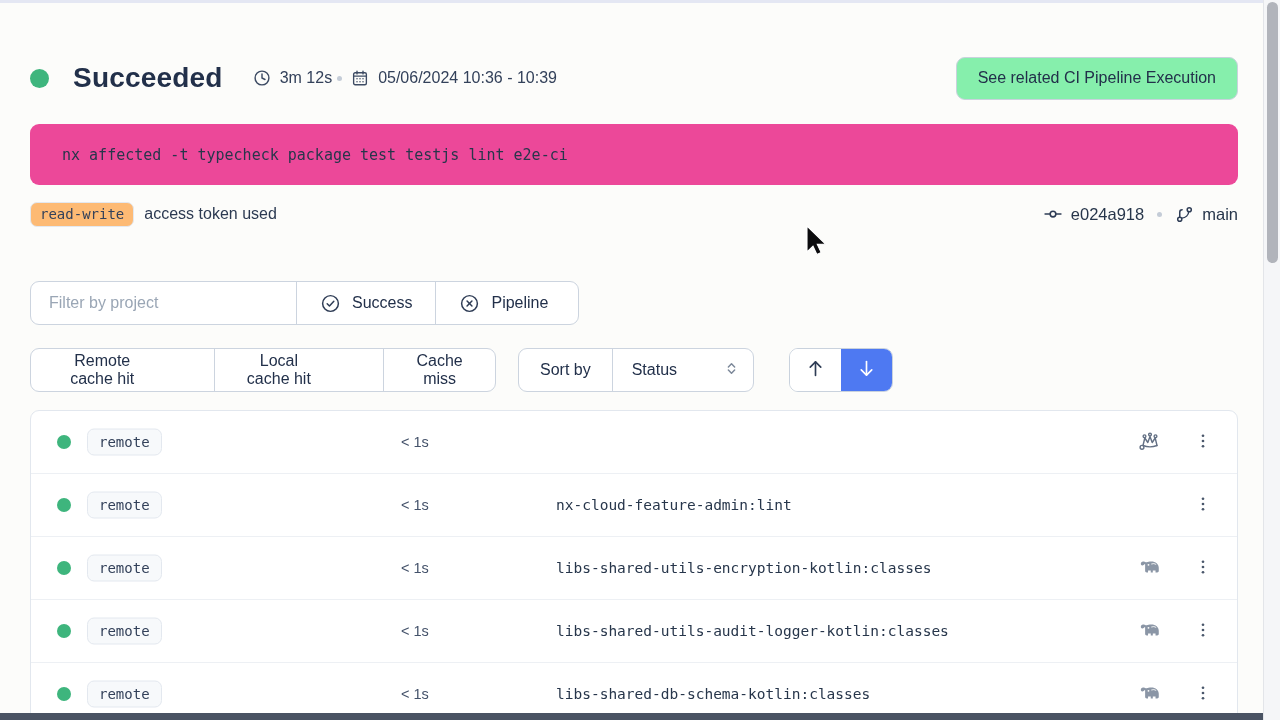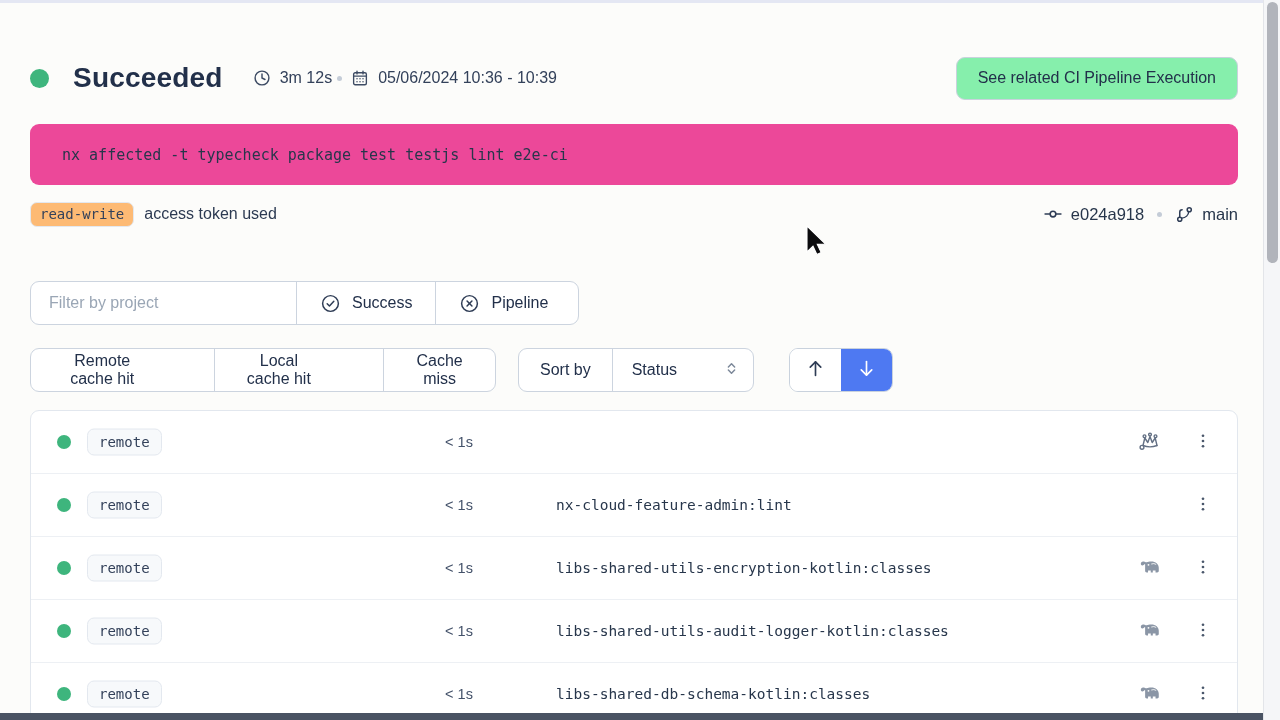--- a/index.html
+++ b/index.html
@@ -65,21 +65,21 @@
 
   
   .listcard { position:absolute; top:410px; left:30px; width:1208px; height:312px;
     background:#fff; border:1px solid #e2e7ee; border-radius:9px; overflow:hidden; }
   .row { position:relative; height:63px; border-bottom:1px solid #edf0f4; }
   .rdot { position:absolute; left:26px; top:50%; transform:translateY(-50%);
     width:14px; height:14px; border-radius:50%; background:#3eb57d; }
   .badge { position:absolute; left:56px; top:50%; transform:translateY(-50%);
     font-size:14px; background:#f7f9fb; border:1px solid #e3e8ef; border-radius:7px;
     padding:4px 11px 5px; color:#33415a; }
-  .dur { position:absolute; left:388px; width:80px; text-align:center; top:50%;
+  .dur { position:absolute; left:370px; width:80px; text-align:left; top:50%;
     transform:translateY(-50%); font-size:14.5px; color:#44526a; }
   .task { position:absolute; left:525px; top:50%; transform:translateY(-50%);
     font-size:14.5px; color:#27364b; }
   .tool { position:absolute; right:74px; top:50%; transform:translateY(-50%);
     width:26px; height:24px; display:flex; align-items:center; justify-content:center; }
   .kebab { position:absolute; right:20px; top:50%; transform:translateY(-50%);
     width:28px; height:30px; background:none; border:none; display:flex;
     align-items:center; justify-content:center; cursor:pointer; }
 
   

